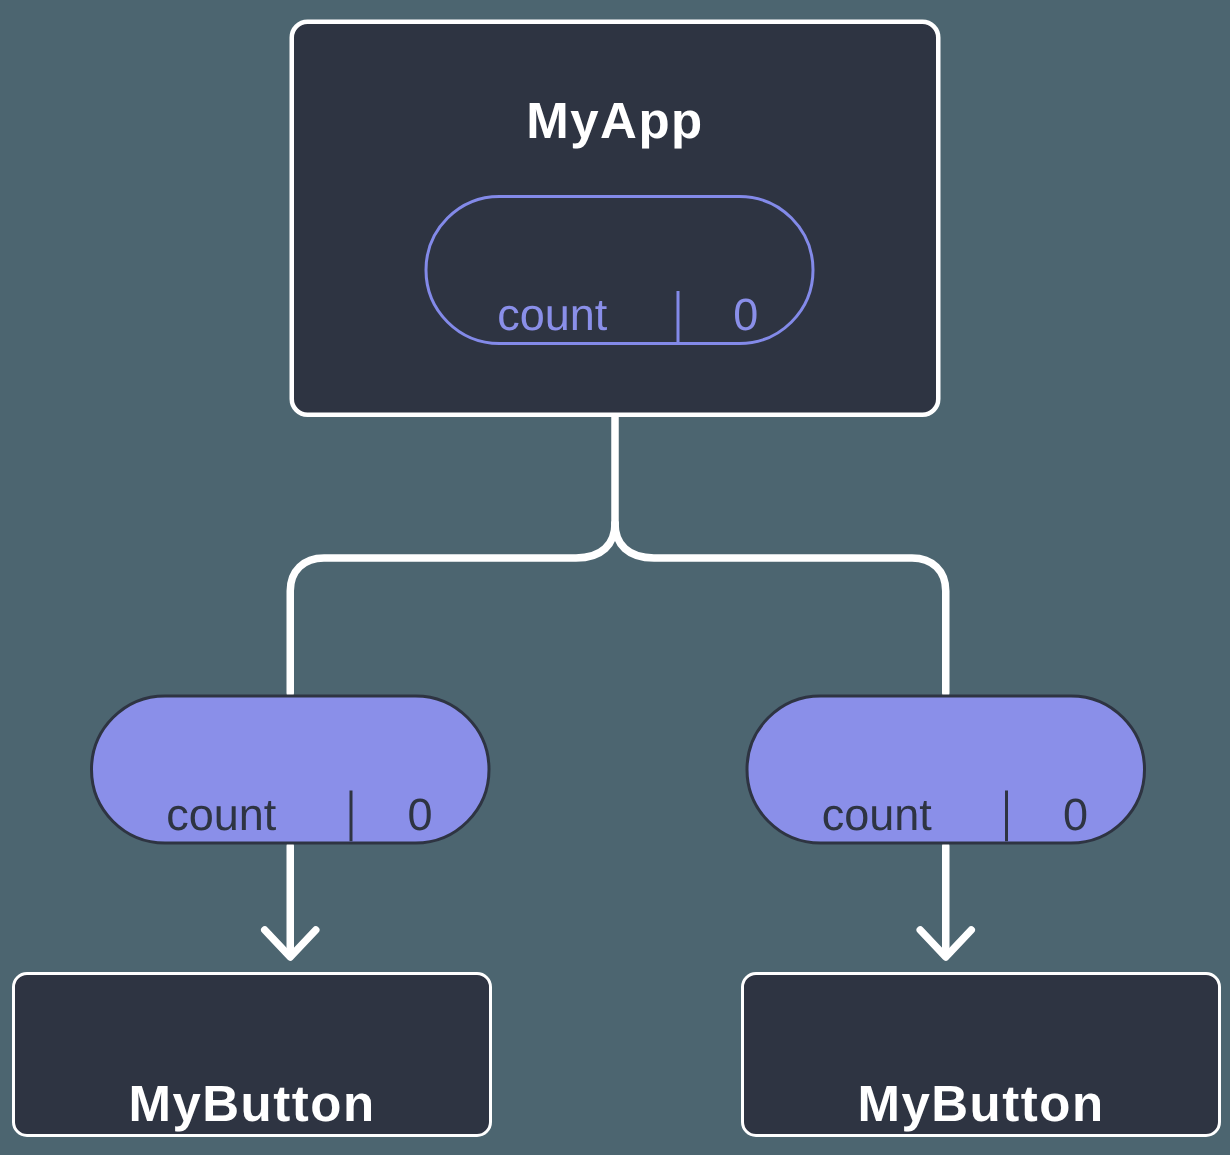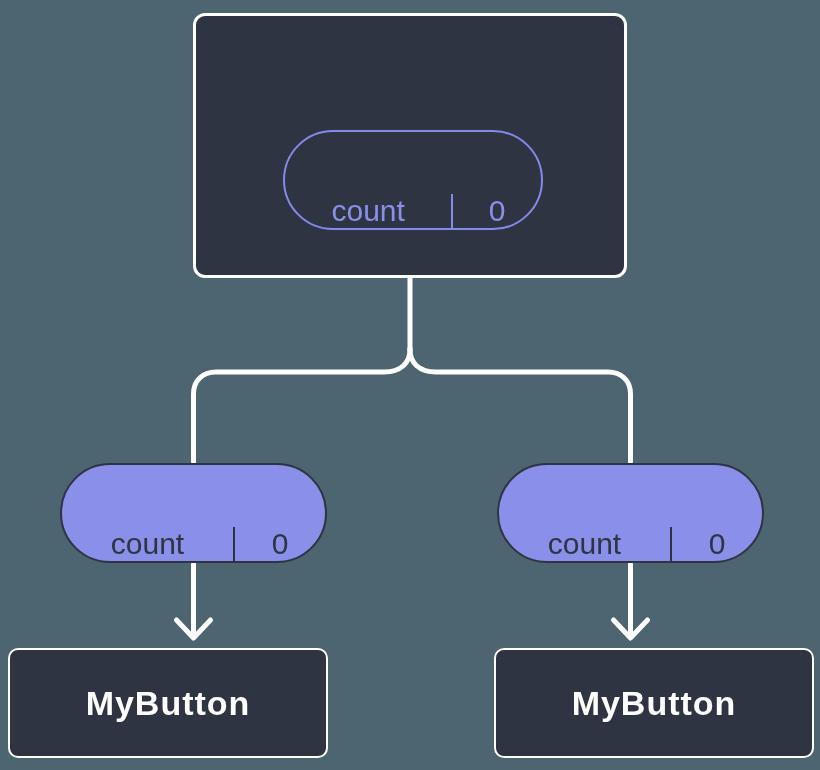--- a/index.html
+++ b/index.html
@@ -93,21 +93,21 @@
   .pill-right { left: 497px; top: 463px; }
   .child-node {
     position: absolute;
     width: 320px;
     height: 110px;
     box-sizing: border-box;
     background: #2e3442;
     border: 2.5px solid #ffffff;
     border-radius: 10px;
     display: flex;
-    align-items: center;
+    align-items: flex-end;
     justify-content: center;
     color: #ffffff;
     font-size: 34px;
     font-weight: bold;
     letter-spacing: 1px;
   }
   .child-left  { left: 8px;   top: 648px; }
   .child-right { left: 494px; top: 648px; }
 </style>
 </head>
@@ -119,20 +119,21 @@
     <path d="M410 276 L410 349"></path>
     <path d="M410 349 C410 363 401 372 384 372 L216 372 C202.5 372 193.5 380.5 193.5 394 L193.5 462"></path>
     <path d="M410 349 C410 363 419 372 436 372 L608 372 C621.5 372 630.5 380.5 630.5 394 L630.5 462"></path>
     <path d="M193.5 564 L193.5 636"></path>
     <path d="M176.5 620 L193.5 638 L210.5 620"></path>
     <path d="M630.5 564 L630.5 636"></path>
     <path d="M613.5 620 L630.5 638 L647.5 620"></path>
   </svg>
 
   <div class="root-node">
+    <div class="root-title">MyApp</div>
     <div class="pill pill-outline">
       <span class="pill-cell pill-key">count</span>
       <span class="pill-cell pill-value">0</span>
     </div>
   </div>
 
   <div class="pill pill-solid pill-left">
     <span class="pill-cell pill-key">count</span>
     <span class="pill-cell pill-value">0</span>
   </div>

